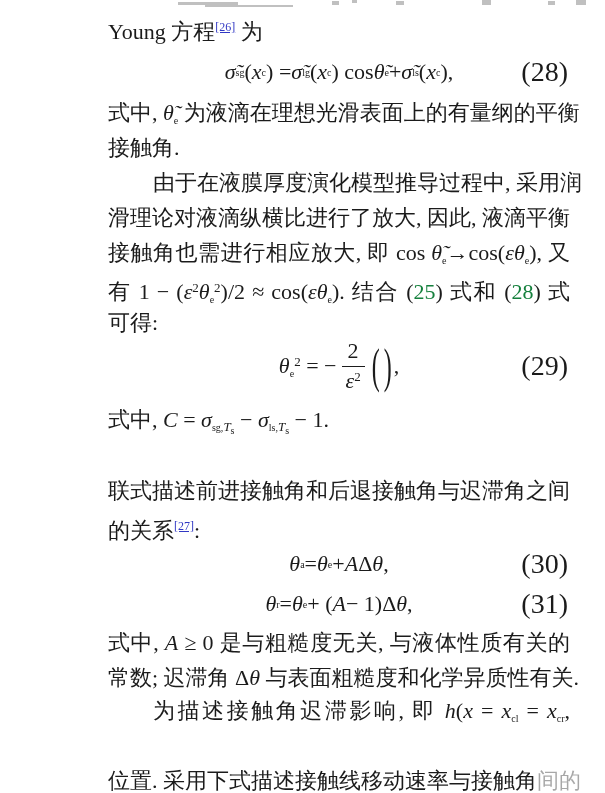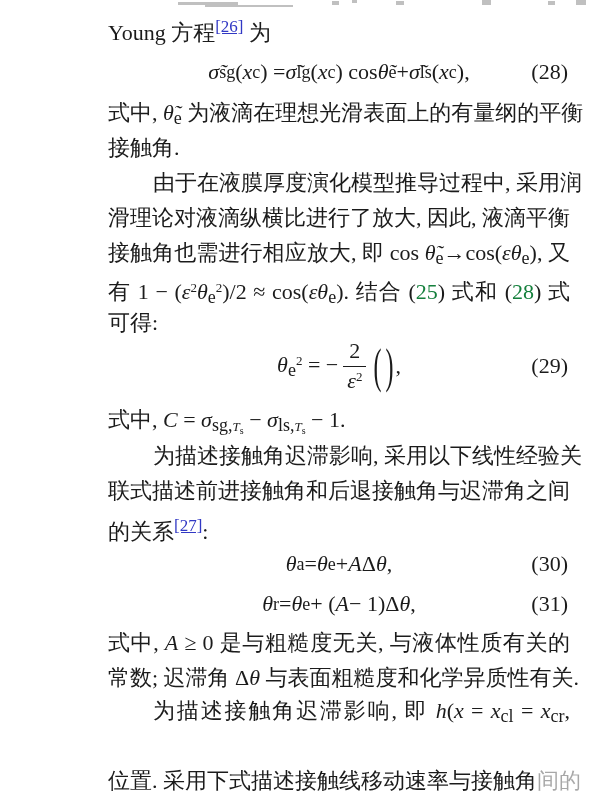--- a/index.html
+++ b/index.html
@@ -9,35 +9,35 @@
     font-family:"Liberation Serif","DejaVu Serif",serif;
   }
   .line{
     position:absolute;left:108px;width:462px;height:34px;
     font-size:22px;line-height:34px;white-space:nowrap;
   }
   .jl{text-align:justify;text-align-last:justify;}
   .ind{text-indent:45px;}
   .rn-r{font-style:normal;}
   .rn-i{font-style:italic;}
-  .rn-sub{font-size:18px;vertical-align:-4px;}
+  .rn-sub{font-size:10px;vertical-align:-4px;}
   .rn-subi{font-size:13px;font-style:italic;vertical-align:-4px;}
   .rn-subsub{font-size:10px;vertical-align:-7px;}
   .rn-sup{font-size:13px;vertical-align:7px;}
-  .rn-ref{font-size:17px;vertical-align:8px;color:#3138c4;text-decoration:underline;}
+  .rn-ref{font-size:12px;vertical-align:8px;color:#3138c4;text-decoration:underline;}
   .rn-blue{color:#15803d;}
   .rn-faded{opacity:.38;}
   .eqrow{
     position:absolute;left:108px;width:462px;
     display:flex;align-items:center;justify-content:center;
     font-size:22px;
   }
   .eqnum{
     position:absolute;right:2px;top:50%;transform:translateY(-50%);
-    font-size:22px;font-style:normal;
+    font-size:28px;font-style:normal;
   }
   .eqc{display:inline-flex;align-items:center;}
   .frac{display:inline-flex;flex-direction:column;align-items:center;
         vertical-align:middle;margin:0 3px;}
   .fn,.fd{display:block;padding:1px 6px;line-height:1.2;text-align:center;}
   .fn{border-bottom:1.5px solid #1b1b1b;}
   .bigp{display:inline-block;transform:scaleY(2.05);font-size:24px;
         margin:0 2px;font-style:normal;}
   .sliver{position:absolute;left:0;top:0;width:605px;height:8px;overflow:hidden;}
   .mk{position:absolute;background:#8d8d8d;opacity:.55;}
@@ -103,21 +103,20 @@
         <span class="fd"><span class="rn-i">ε</span><span class="rn-sup">2</span></span>
       </span>
       <span class="bigp">(</span>
       <span class="bigp">)</span>
       <span><span class="rn-r">,</span></span>
     </span>
     <span class="eqnum">(29)</span>
   </div>
 
   <div class="line" style="top:403px"><span class="rn-r">式中, </span><span class="rn-i">C</span><span class="rn-r"> = </span><span class="rn-i">σ</span><span class="rn-sub">sg,</span><span class="rn-subi">T</span><span class="rn-subsub">s</span><span class="rn-r"> − </span><span class="rn-i">σ</span><span class="rn-sub">ls,</span><span class="rn-subi">T</span><span class="rn-subsub">s</span><span class="rn-r"> − 1.</span></div>
-  <div class="line jl ind" style="top:439px"><span class="rn-r">为描述接触角迟滞影响, 采用以下线性经验关</span></div>
   <div class="line jl" style="top:474px"><span class="rn-r">联式描述前进接触角和后退接触角与迟滞角之间</span></div>
   <div class="line" style="top:509px"><span class="rn-r">的关系</span><span class="rn-ref">[27]</span><span class="rn-r">:</span></div>
 
   <div class="eqrow" style="top:546px;height:36px">
     <span class="eqc">
         <span class="rn-i">θ</span>
         <span class="rn-sub">a</span>
         <span class="rn-r"> = </span>
         <span class="rn-i">θ</span>
         <span class="rn-sub">e</span>

